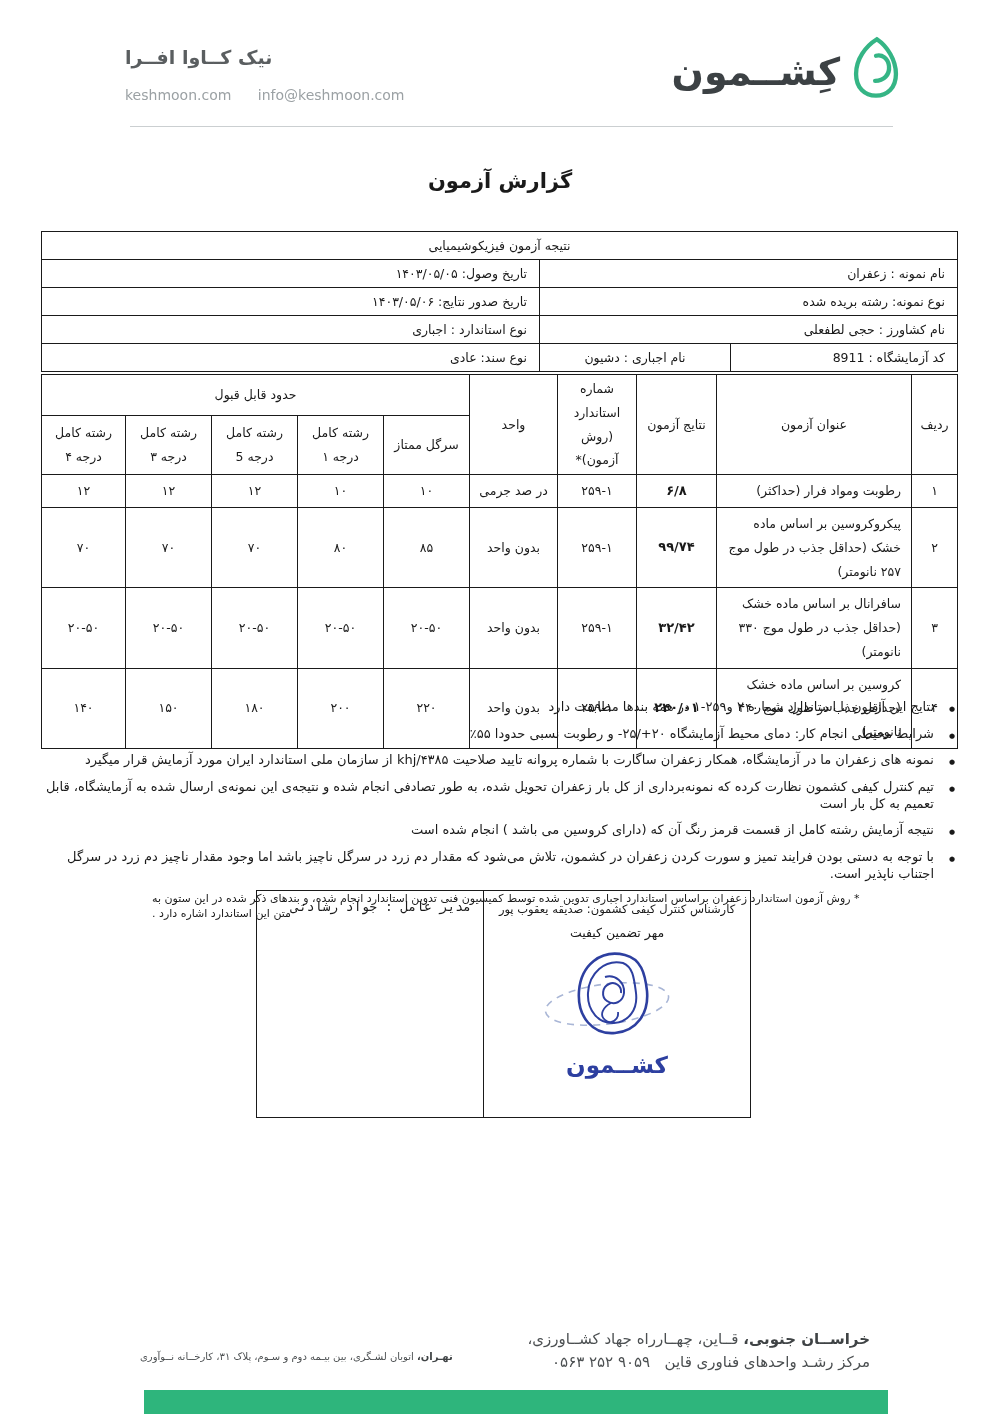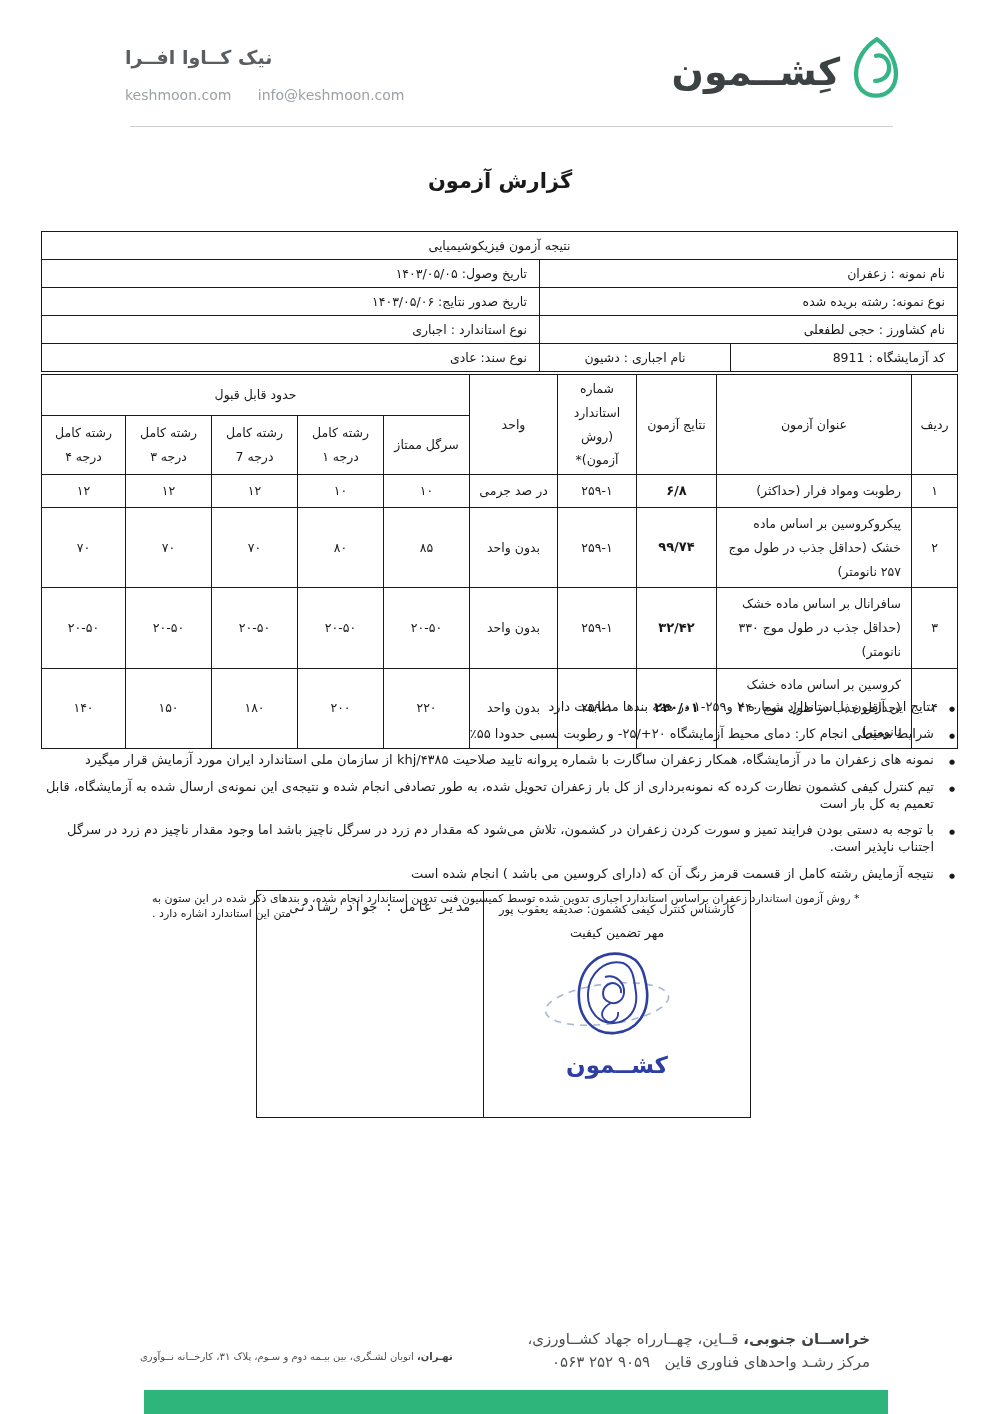--- a/index.html
+++ b/index.html
@@ -121,21 +121,21 @@
       <th rowspan="2">ردیف</th>
       <th rowspan="2">عنوان آزمون</th>
       <th rowspan="2">نتایج آزمون</th>
       <th rowspan="2">شماره استاندارد (روش آزمون)*</th>
       <th rowspan="2">واحد</th>
       <th colspan="5">حدود قابل قبول</th>
     </tr>
     <tr class="h2r">
       <th>سرگل ممتاز</th>
       <th>رشته کامل درجه ۱</th>
-      <th>رشته کامل درجه 7</th>
+      <th>رشته کامل درجه 5</th>
       <th>رشته کامل درجه ۳</th>
       <th>رشته کامل درجه ۴</th>
     </tr>
     <tr class="r-small">
       <td>۱</td>
       <td class="title-cell">رطوبت ومواد فرار (حداکثر)</td>
       <td class="result ltr">۶/۸</td>
       <td class="ltr">۲۵۹-۱</td>
       <td>در صد جرمی</td>
       <td class="ltr">۱۰</td>
@@ -181,22 +181,22 @@
       <td class="ltr">۱۴۰</td>
     </tr>
   </tbody>
     </table>
 
   <div class="notes">
     <div class="note">نتایج این آزمون با استاندارد شماره ۲ و۲۵۹-۱ در همه بندها مطابقت دارد</div>
     <div class="note">شرایط محیطی انجام کار: دمای محیط آزمایشگاه  ۲۰+/۲۵- و رطوبت نسبی  حدودا ۵۵٪</div>
     <div class="note">نمونه های زعفران ما در آزمایشگاه، همکار زعفران ساگارت با شماره پروانه تایید صلاحیت khj/۴۳۸۵ از سازمان ملی استاندارد ایران مورد آزمایش قرار میگیرد</div>
     <div class="note">تیم کنترل کیفی کشمون نظارت کرده که نمونه‌برداری از کل بار زعفران تحویل شده، به طور تصادفی انجام شده و نتیجه‌ی این نمونه‌ی ارسال شده به آزمایشگاه، قابل تعمیم به کل بار است</div>
+    <div class="note">نتیجه آزمایش رشته کامل از قسمت قرمز رنگ آن که (دارای کروسین می باشد ) انجام شده است</div>
     <div class="note">با توجه به دستی بودن فرایند تمیز و سورت کردن زعفران در کشمون، تلاش می‌شود که مقدار دم زرد در سرگل ناچیز باشد اما وجود مقدار ناچیز دم زرد در سرگل اجتناب ناپذیر است.</div>
-    <div class="note">نتیجه آزمایش رشته کامل از قسمت قرمز رنگ آن که (دارای کروسین می باشد ) انجام شده است</div>
     <div class="footnote">* روش آزمون استاندارد زعفران  براساس استاندارد اجباری تدوین شده توسط کمیسیون فنی تدوین استاندارد انجام شده، و بندهای ذکر شده در این ستون به متن این استاندارد اشاره دارد .</div>
   </div>
 
   <table class="sig-table">
     <tbody>
         <tr>
       <td class="sig-qc">
         <div class="line1">کارشناس کنترل کیفی کشمون: صدیقه یعقوب پور</div>
         <div class="line2">مهر تضمین کیفیت</div>
         <div class="stamp-wrap">

